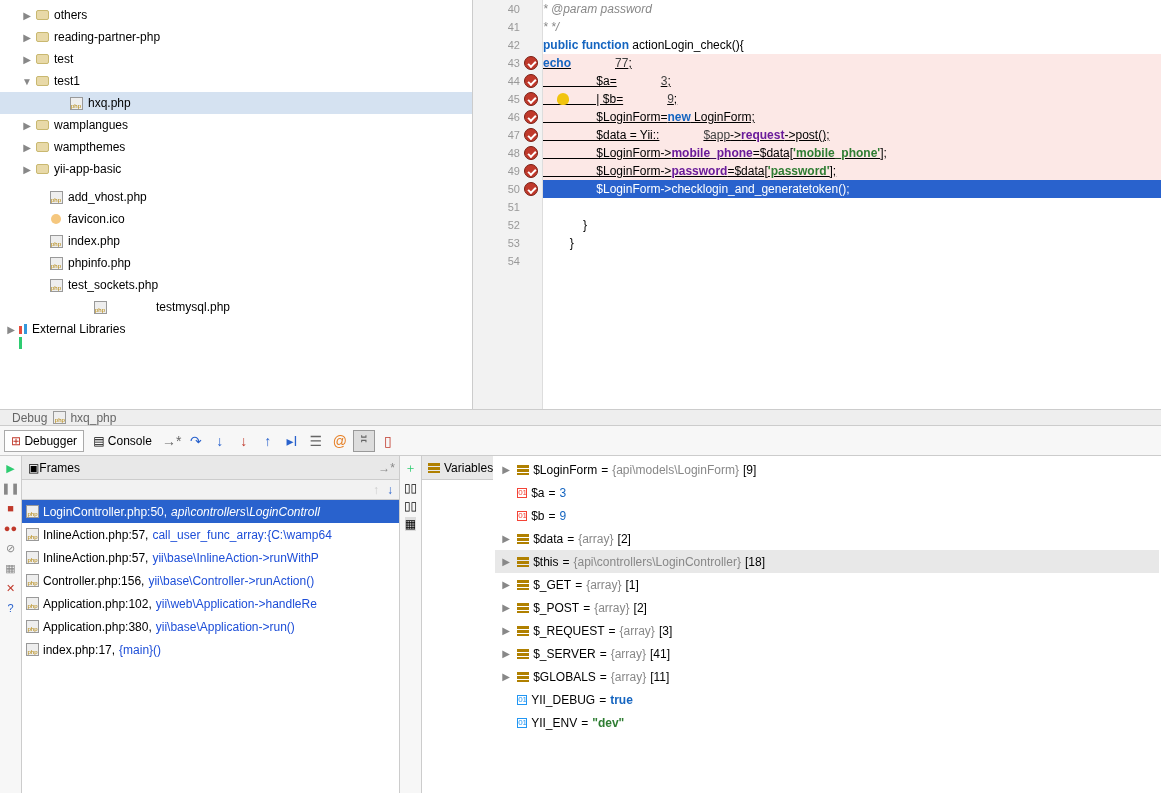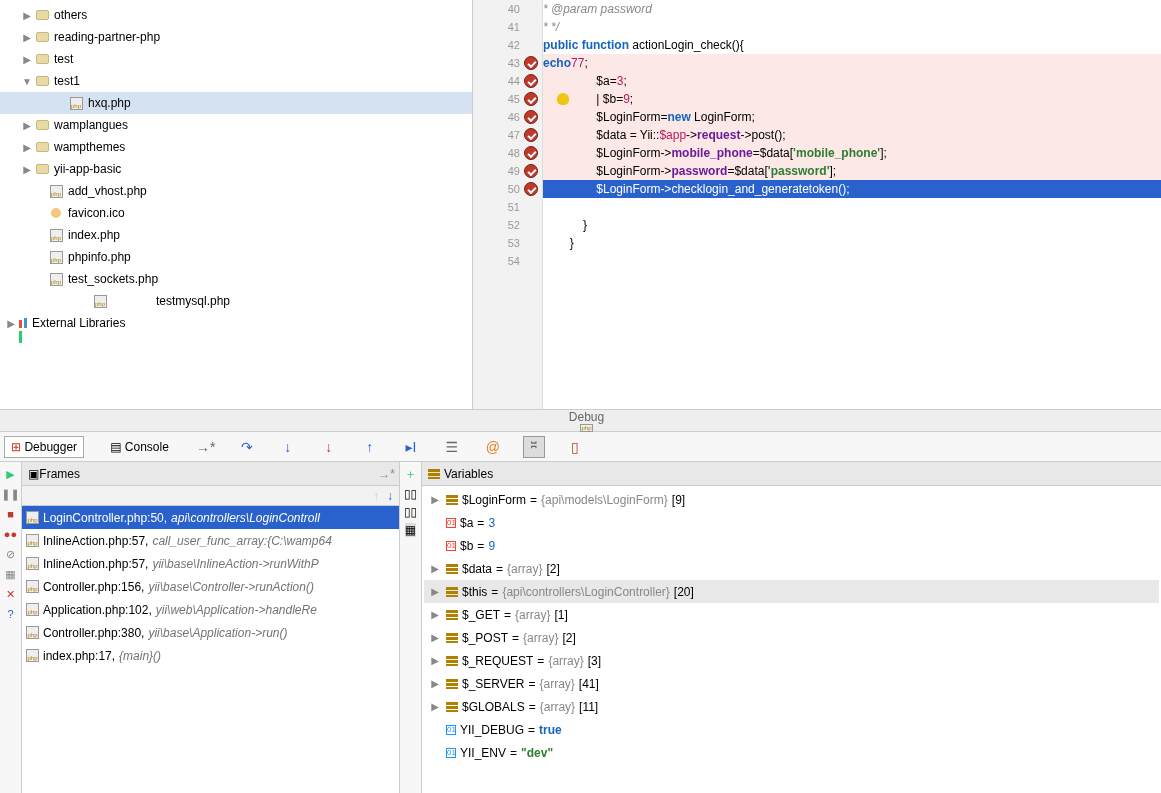--- a/index.html
+++ b/index.html
@@ -19,45 +19,45 @@
 .b3{height:12px;background:#2ecc71;}
 .editor{flex:1;display:flex;background:#fff;}
 .gut{width:70px;background:#f2f2f2;border-right:1px solid #ddd;font-family:'Courier New',monospace;}
 .gr{height:18px;display:flex;align-items:center;justify-content:flex-end;padding-right:4px;position:relative;}
 .ln{color:#999;font-size:11px;}
 .bp{width:14px;height:14px;background:#c0392b;border:1px solid #7a1f14;border-radius:50%;margin-left:4px;position:relative;}
 .bp::after{content:'';position:absolute;left:3px;top:4px;width:6px;height:3px;border-left:2px solid #fff;border-bottom:2px solid #fff;transform:rotate(-45deg);}
 .ng{width:14px;height:14px;margin-left:4px;}
 .code{flex:1;font-family:'Courier New',monospace;font-size:13px;position:relative;}
 .cr{height:18px;display:flex;align-items:center;white-space:pre;}
-.cr.del{background:#fce8e6;}
+.cr.del{background:#fce8e6;text-decoration:underline;}
 .cr.cl{background:#2962cd;color:#fff;}
 .bulb{position:absolute;left:14px;width:12px;height:12px;background:#f1c40f;border-radius:50% 50% 40% 40%;}
 .kw{color:#1565c0;font-weight:bold;}
 .str{color:#2e7d32;font-weight:bold;}
 .com{color:#888;font-style:italic;}
-.num{color:#be185d;}
+.num{color:#404040;padding-left:44px;}
 .prop{color:#6a1b9a;font-weight:bold;}
-.debug-tab{height:22px;background:#eee;border-bottom:1px solid #ccc;display:flex;align-items:center;padding-left:12px;color:#666;flex-direction:column;}
-.toolbar{height:30px;background:#f7f7f7;border-bottom:1px solid #ccc;display:flex;align-items:center;padding:0 4px;gap:19px;}
+.debug-tab{height:16px;background:#eee;border-bottom:1px solid #ccc;display:flex;align-items:center;padding-left:12px;color:#666;}
+.toolbar{height:30px;background:#f7f7f7;border-bottom:1px solid #ccc;display:flex;align-items:center;padding:0 4px;gap:2px;}
 .tb{padding:3px 6px;border:1px solid transparent;font-size:12px;cursor:pointer;}
 .tb.act{background:#fff;border:1px solid #aaa;}
 .tbi{width:22px;height:22px;display:flex;align-items:center;justify-content:center;cursor:pointer;color:#666;font-size:14px;}
 .debug-main{flex:1;display:flex;overflow:hidden;}
 .lc{width:22px;background:#f7f7f7;border-right:1px solid #ccc;display:flex;flex-direction:column;align-items:center;gap:4px;padding-top:4px;}
 .lc div{width:16px;height:16px;font-size:11px;display:flex;align-items:center;justify-content:center;cursor:pointer;}
 .frames{width:378px;display:flex;flex-direction:column;border-right:1px solid #ccc;}
 .ph{height:24px;background:#e8e8e8;border-bottom:1px solid #ccc;display:flex;align-items:center;padding-left:6px;font-size:12px;}
 .flist{flex:1;overflow:auto;}
 .fr{height:23px;display:flex;align-items:center;padding-left:4px;gap:4px;}
 .fr.sel{background:#2962cd;color:#fff;}
 .fr.sel .gray{color:#fff;font-style:italic;}
-.gray{color:#737373;font-style:italic;}
+.gray{color:#1d4ed8;}
 .mc{width:22px;background:#f7f7f7;border-right:1px solid #ccc;display:flex;flex-direction:column;align-items:center;gap:4px;padding-top:4px;}
-.vars{flex:1;display:flex;flex-direction:column;}
+.vars{flex:1;display:flex;flex-direction:row;}
 .vlist{flex:1;overflow:auto;padding:2px;}
 .vr{height:23px;display:flex;align-items:center;gap:4px;padding-left:4px;}
 .vr.sel{background:#e8e8e8;}
 .vn{color:#000000;}
 .vv{color:#1565c0;}
 .vvs{color:#2e7d32;font-weight:bold;}
 .vg{color:#888;}
 .bars{display:inline-block;width:12px;height:10px;background:linear-gradient(#b08000 3px,transparent 3px 4px,#b08000 4px 7px,transparent 7px 8px,#b08000 8px);}
 .sq{display:inline-block;width:10px;height:10px;border:1px solid #f44336;color:#f44336;font-size:8px;text-align:center;line-height:8px;}
 .sqb{display:inline-block;width:10px;height:10px;border:1px solid #2196f3;color:#2196f3;font-size:8px;text-align:center;line-height:8px;}
@@ -117,21 +117,21 @@
         </span>
         <span>wampthemes</span>
       </div>
       <div class="tr" style="padding-left: 20px;">
         <span class="ar">▶</span>
         <span class="ic">
           <span class="fld"></span>
         </span>
         <span>yii-app-basic</span>
       </div>
-      <div class="tr" style="padding-left: 34px;">
+      <div class="tr" style="padding-left: 34px; margin-top: 6px;">
         <span class="ar"></span>
         <span class="ic">
           <span class="php">php</span>
         </span>
         <span>add_vhost.php</span>
       </div>
       <div class="tr" style="padding-left: 34px;">
         <span class="ar"></span>
         <span class="ic">
           <span class="obj"></span>
@@ -320,21 +320,21 @@
           <span>Controller.php:156, </span>
           <span class="gray">yii\base\Controller-&gt;runAction()</span>
         </div>
         <div class="fr">
           <span class="php">php</span>
           <span>Application.php:102, </span>
           <span class="gray">yii\web\Application-&gt;handleRe</span>
         </div>
         <div class="fr">
           <span class="php">php</span>
-          <span>Controller.php:380, </span>
+          <span>Application.php:380, </span>
           <span class="gray">yii\base\Application-&gt;run()</span>
         </div>
         <div class="fr">
           <span class="php">php</span>
           <span>index.php:17, </span>
           <span class="gray">{main}()</span>
         </div>
       </div>
   </div>
   <div class="mc">
@@ -379,21 +379,21 @@
           <span> = </span>
           <span class="vg">{array} </span>
           <span>[2]</span>
         </div>
         <div class="vr sel">
           <span class="ar" style="color:#888">▶</span>
           <span class="bars"></span> 
           <span class="vn">$this</span>
           <span> = </span>
           <span class="vg">{api\controllers\LoginController} </span>
-          <span>[20]</span>
+          <span>[18]</span>
         </div>
         <div class="vr">
           <span class="ar" style="color:#888">▶</span>
           <span class="bars"></span> 
           <span class="vn">$_GET</span>
           <span> = </span>
           <span class="vg">{array} </span>
           <span>[1]</span>
         </div>
         <div class="vr">

